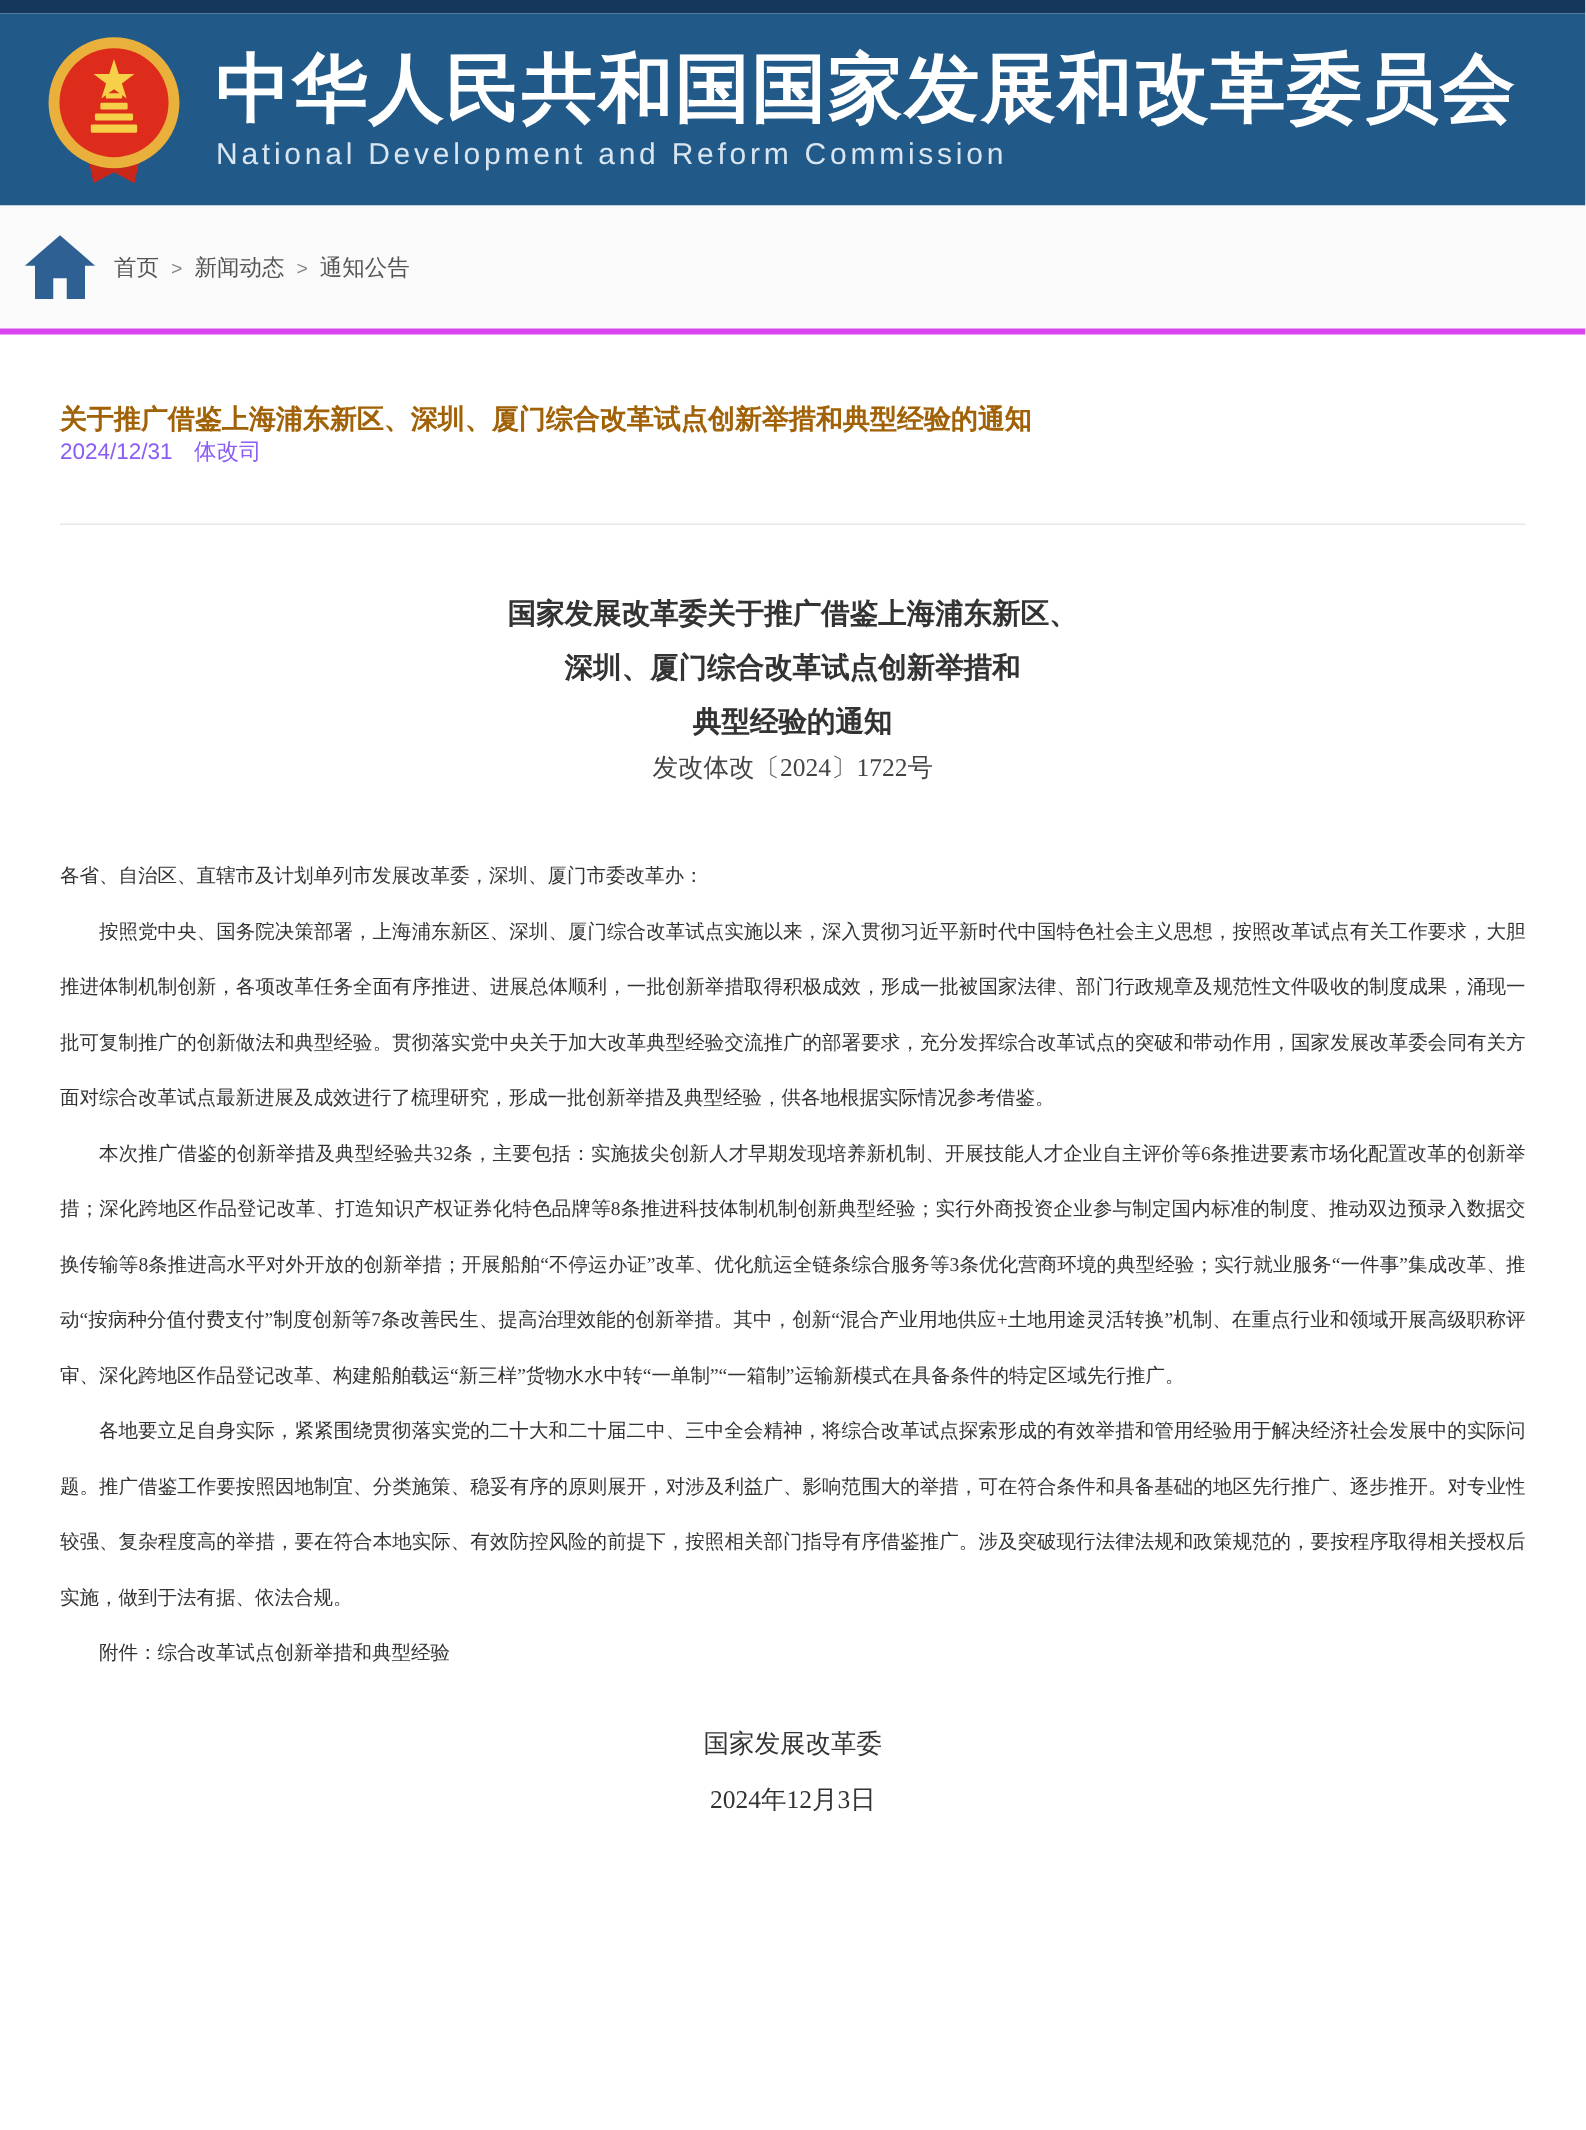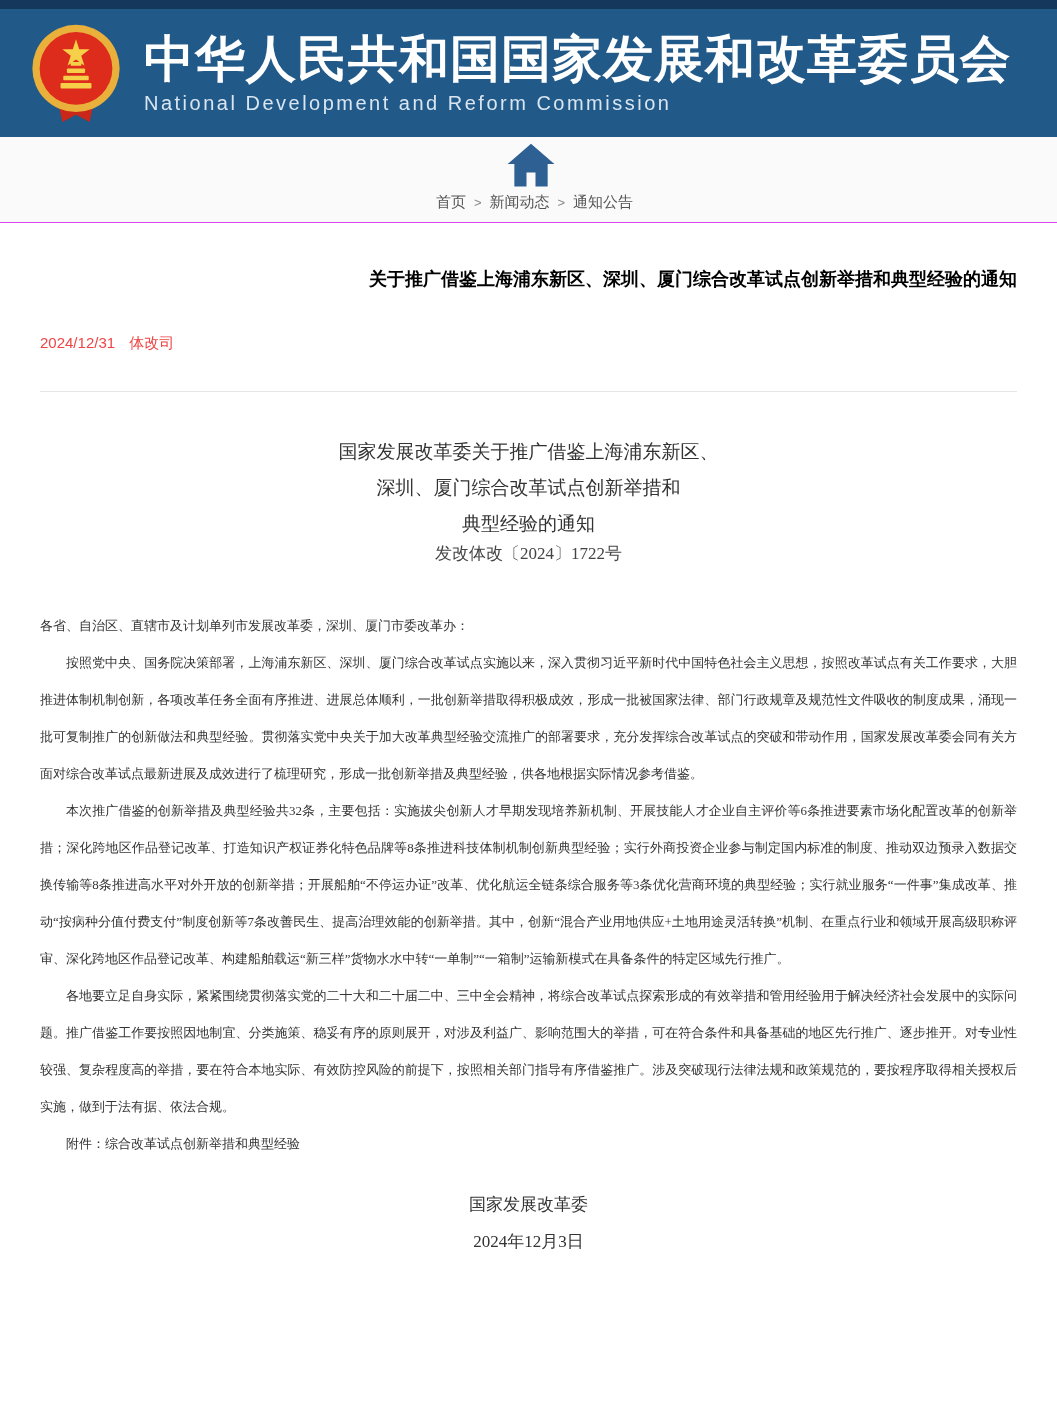--- a/index.html
+++ b/index.html
@@ -44,25 +44,24 @@
     font-size: 20px;
     letter-spacing: 2.5px;
     margin-top: 4px;
     font-family: "Liberation Sans", sans-serif;
   }
 
   
   .breadcrumb-band {
     height: 86px;
     background: #fafafa;
-    border-bottom: 1px solid #d946ef;
+    border-bottom: 4px solid #d946ef;
     display: flex;
     align-items: center;
     padding-left: 12px;
-    flex-direction: column;
   }
   .home-icon-wrap {
     width: 56px;
     height: 56px;
     margin-right: 8px;
     cursor: pointer;
     display: flex;
     align-items: center;
     justify-content: center;
   }
@@ -76,41 +75,39 @@
   .crumb { cursor: pointer; }
   .crumb-sep { color: #888; font-size: 13px; }
 
   
   .content {
     padding: 44px 40px 80px 40px;
   }
   .list-title {
     font-size: 18px;
     font-weight: bold;
-    color: #000000;
+    color: #a16207;
     line-height: 1.4;
-    text-align: right;
   }
   .date-line {
-    margin-top: 42px;
     font-size: 15px;
-    color: #ef4444;
+    color: #8b5cf6;
   }
   .date-line .dept { margin-left: 10px; }
   .divider {
     border: none;
     border-top: 1px solid #e6e6e6;
     margin-top: 38px;
   }
 
   .doc-title {
     margin-top: 42px;
     text-align: center;
     font-size: 19px;
-    font-weight: normal;
+    font-weight: bold;
     color: #333;
     line-height: 36px;
     font-family: "Liberation Serif", serif;
   }
   .doc-number {
     text-align: center;
     font-size: 17px;
     color: #444;
     font-family: "Liberation Serif", serif;
   }

